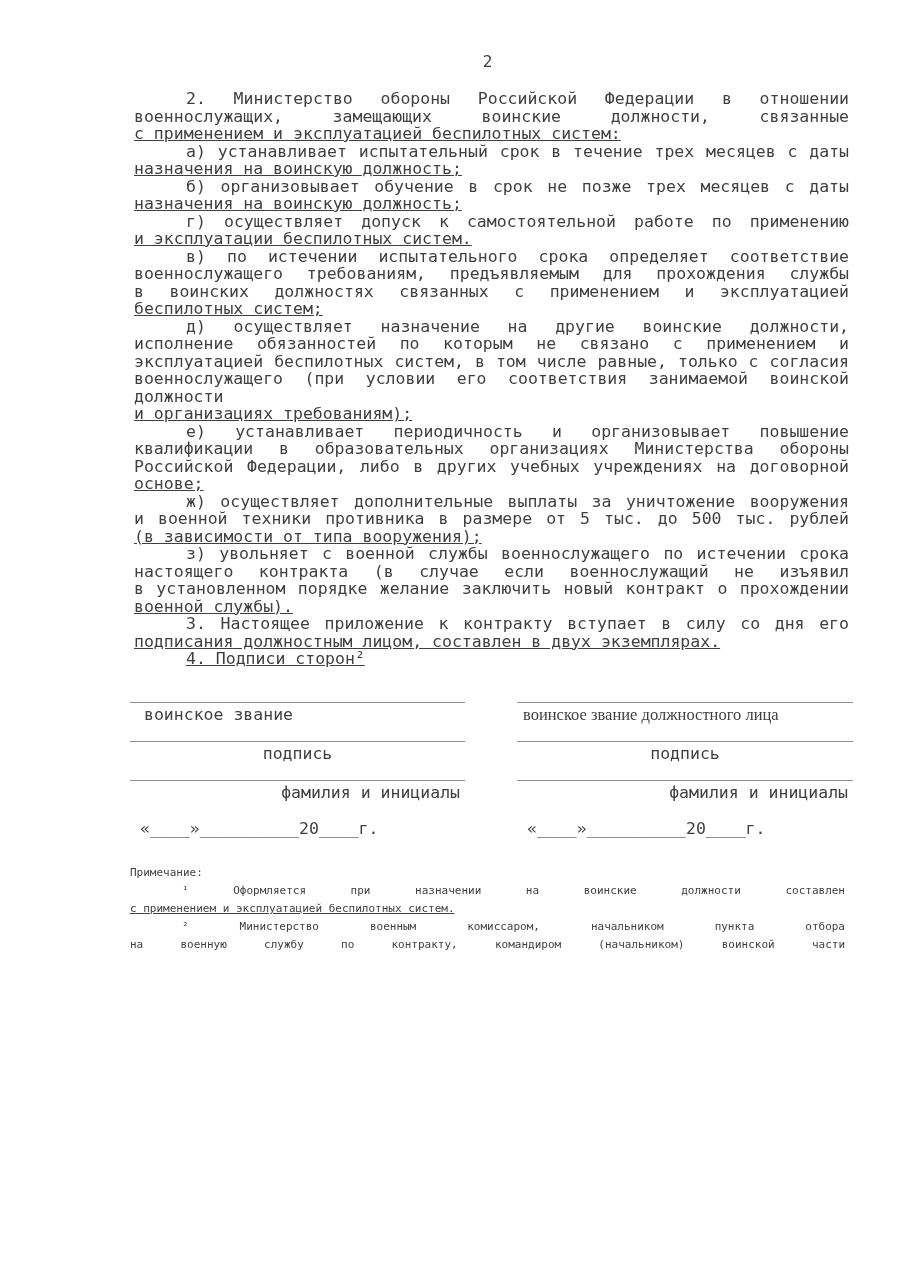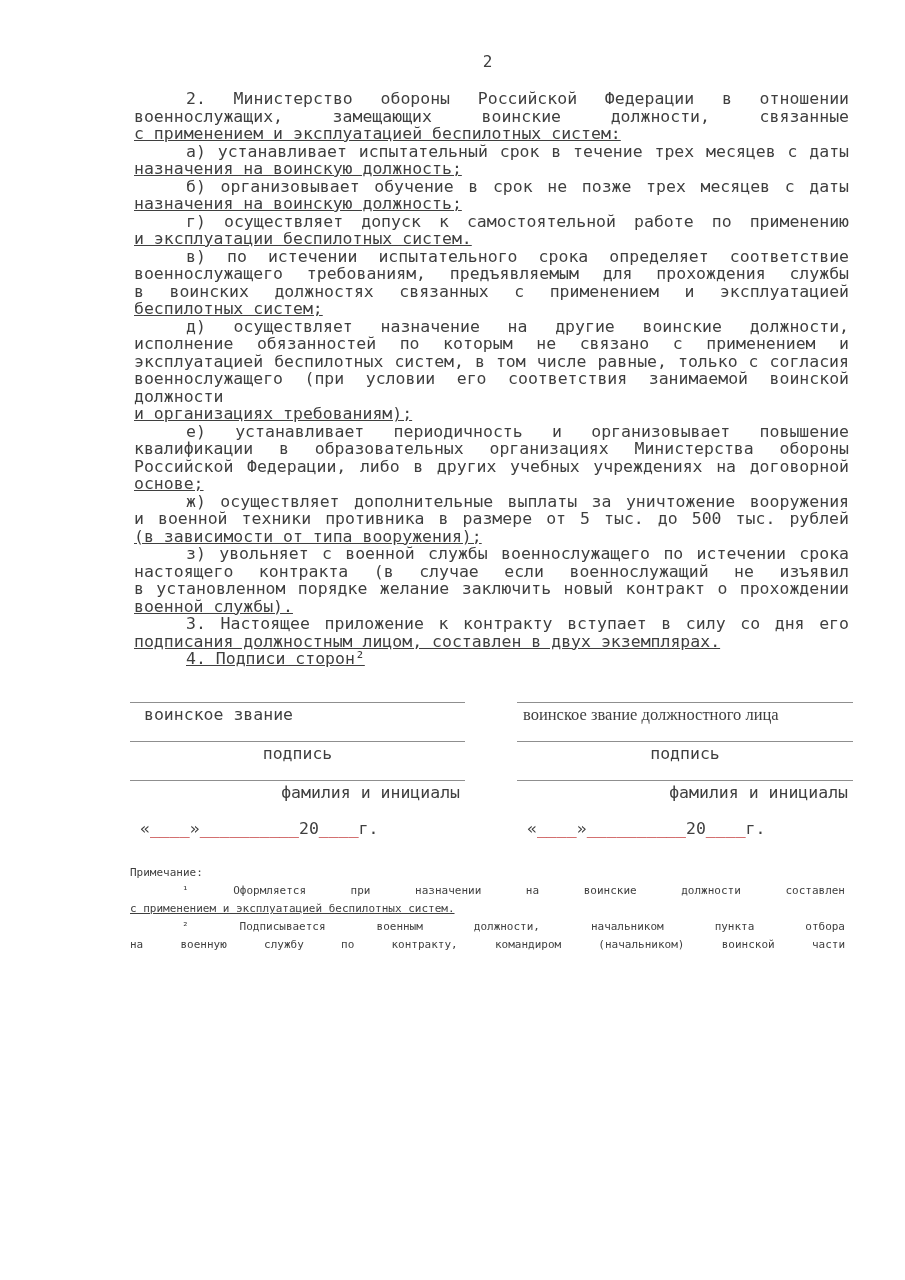--- a/index.html
+++ b/index.html
@@ -128,18 +128,18 @@
 
   </div>
 
   <div class="notes">
     <div class="notes-title">Примечание:</div>
     <div class="para">
         <div class="line">¹ Оформляется при назначении на воинские должности составлен</div>
         <div class="line last">с применением и эксплуатацией беспилотных систем.</div>
       </div>
     <div class="para">
-        <div class="line">² Подписывается военным должности, начальником пункта отбора</div>
+        <div class="line">² Министерство военным комиссаром, начальником пункта отбора</div>
         <div class="line">на военную службу по контракту, командиром (начальником) воинской части</div>
       </div>
   </div>
 
 </div>
 
 </body></html>

